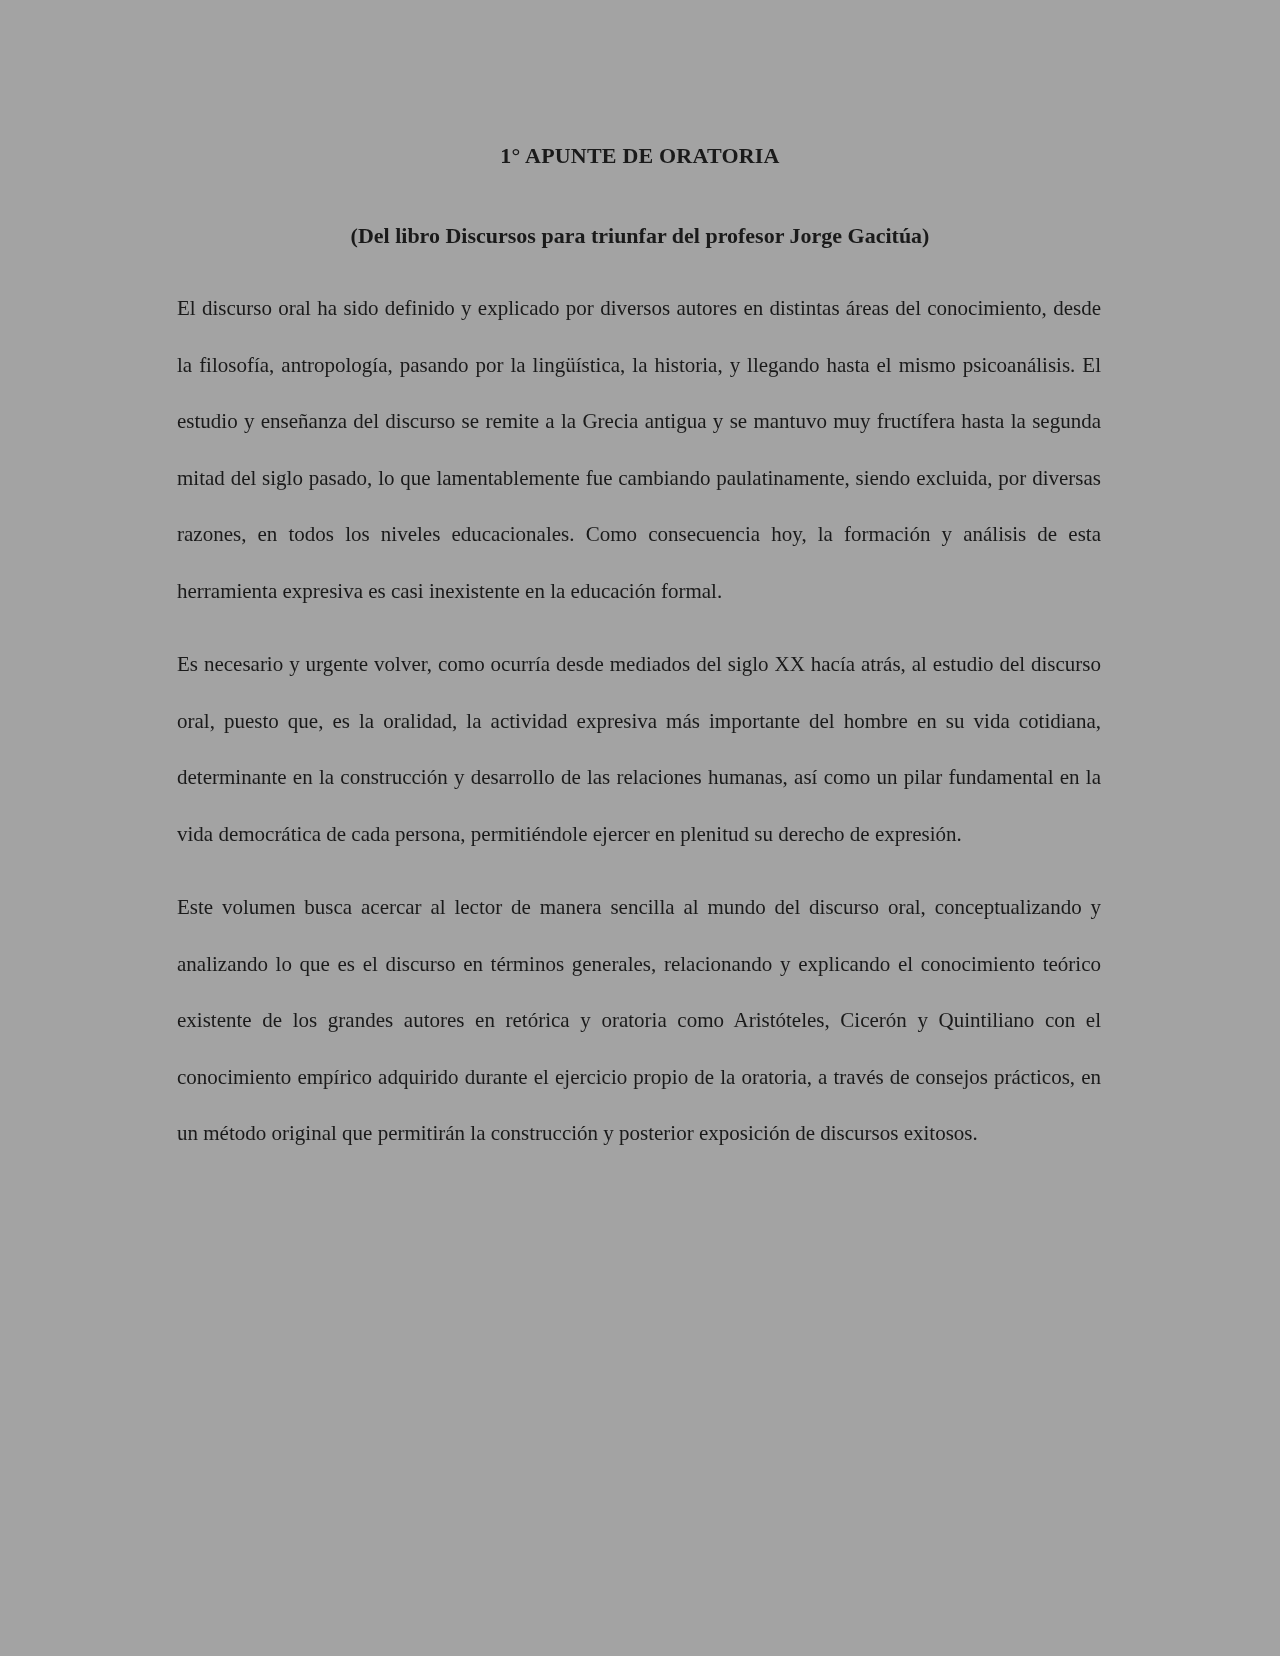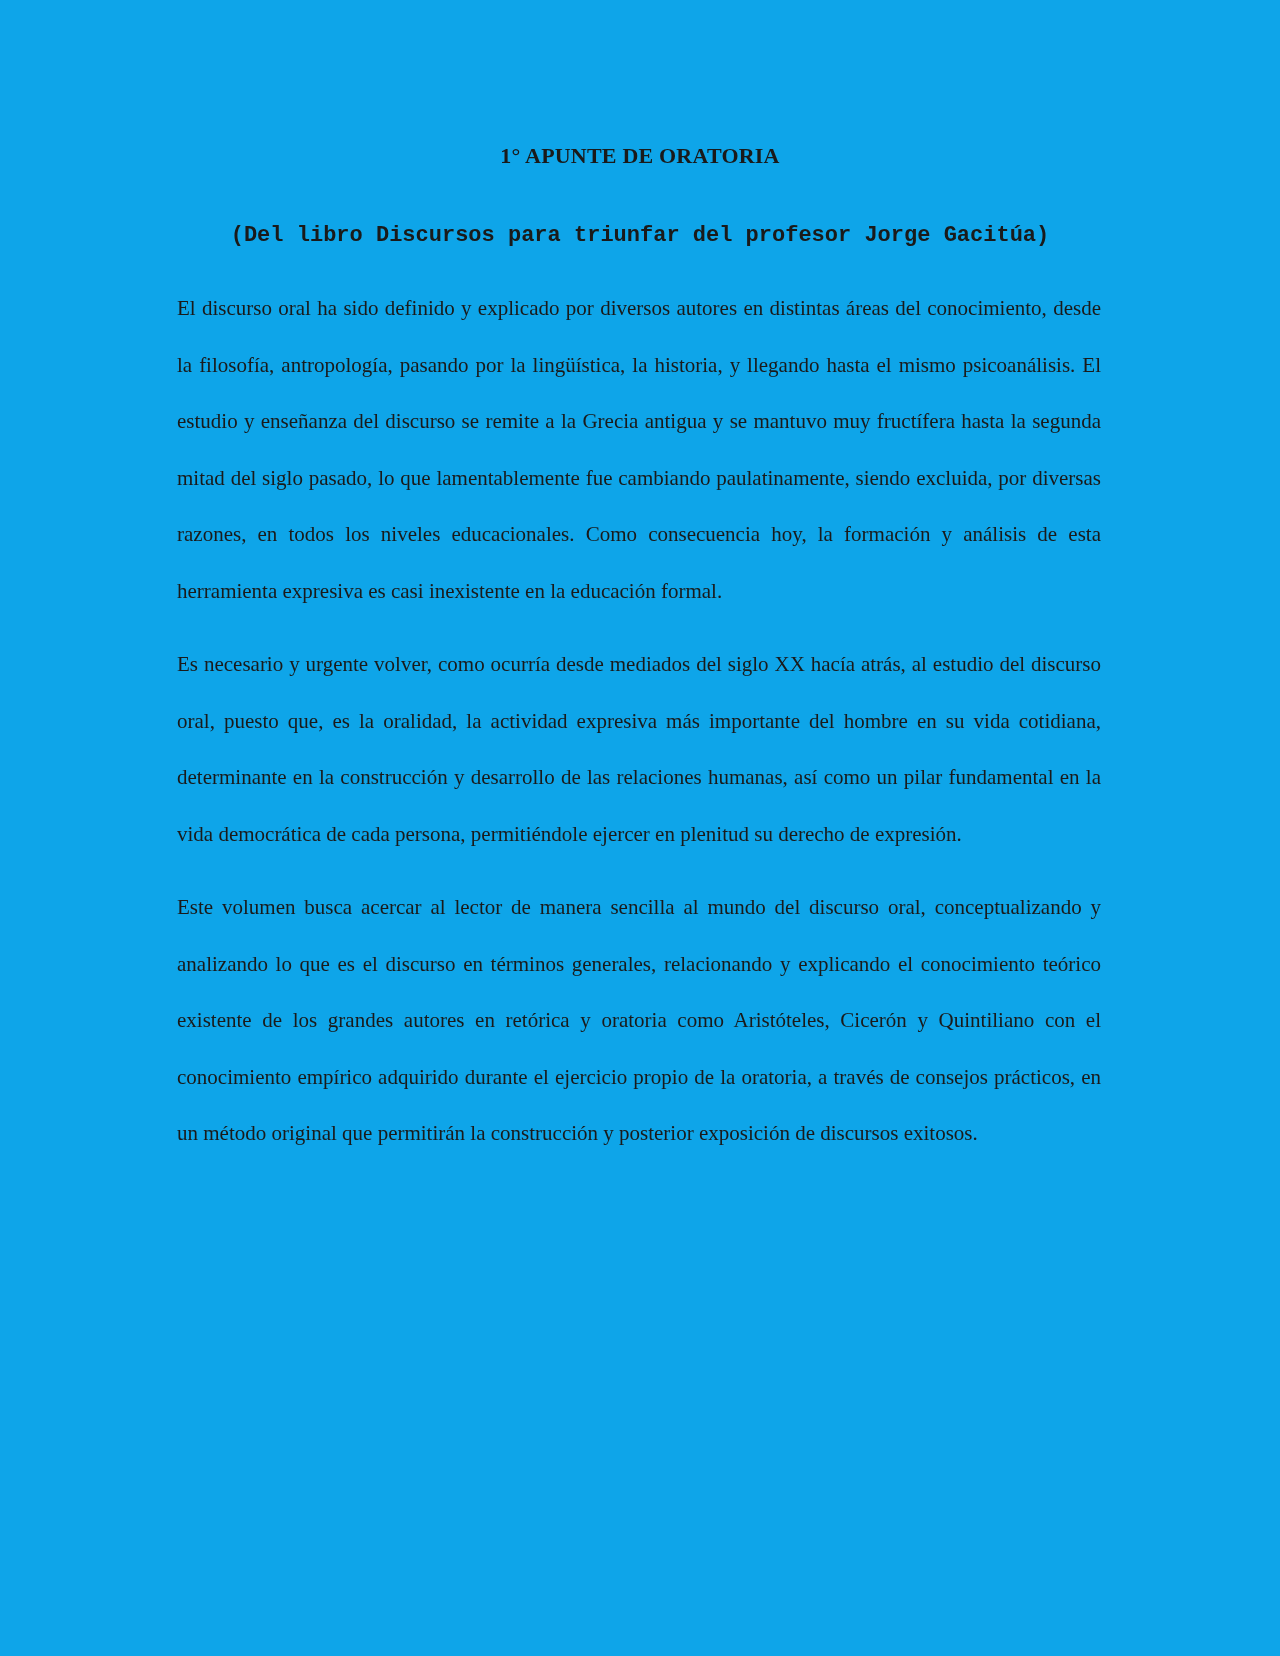--- a/index.html
+++ b/index.html
@@ -14,21 +14,21 @@
       overflow: hidden;
       font-family: "Liberation Serif", "DejaVu Serif", serif;
       color: #1a1a1a;
     }
     .page {
       position: absolute;
       left: 0;
       top: 0;
       width: 1280px;
       height: 1656px;
-      background: #0ea5e9;
+      background: #a3a3a3;
     }
     .title {
       position: absolute;
       left: 0;
       width: 1280px;
       top: 142px;
       text-align: center;
       font-weight: bold;
       font-size: 22px;
       line-height: 28px;
@@ -36,21 +36,20 @@
     }
     .subtitle {
       position: absolute;
       left: 0;
       width: 1280px;
       top: 222px;
       text-align: center;
       font-weight: bold;
       font-size: 22px;
       line-height: 28px;
-      font-family: Liberation Mono, monospace;
     }
     .body-text {
       position: absolute;
       left: 177px;
       width: 924px;
       top: 280px;
     }
     .para {
       margin: 0 0 17px 0;
       font-size: 21px;

